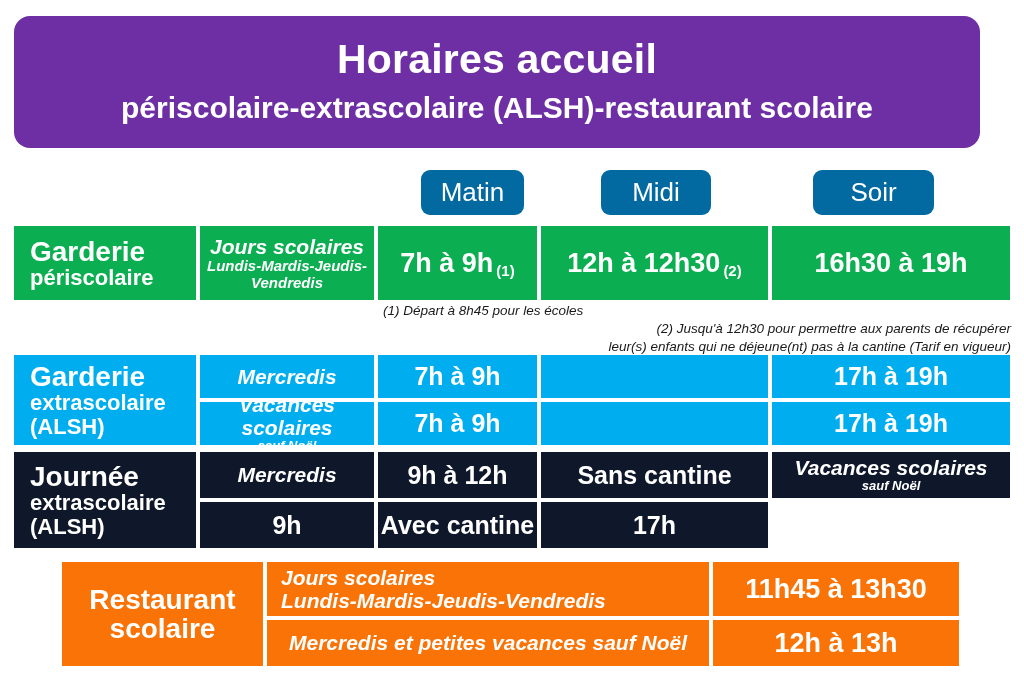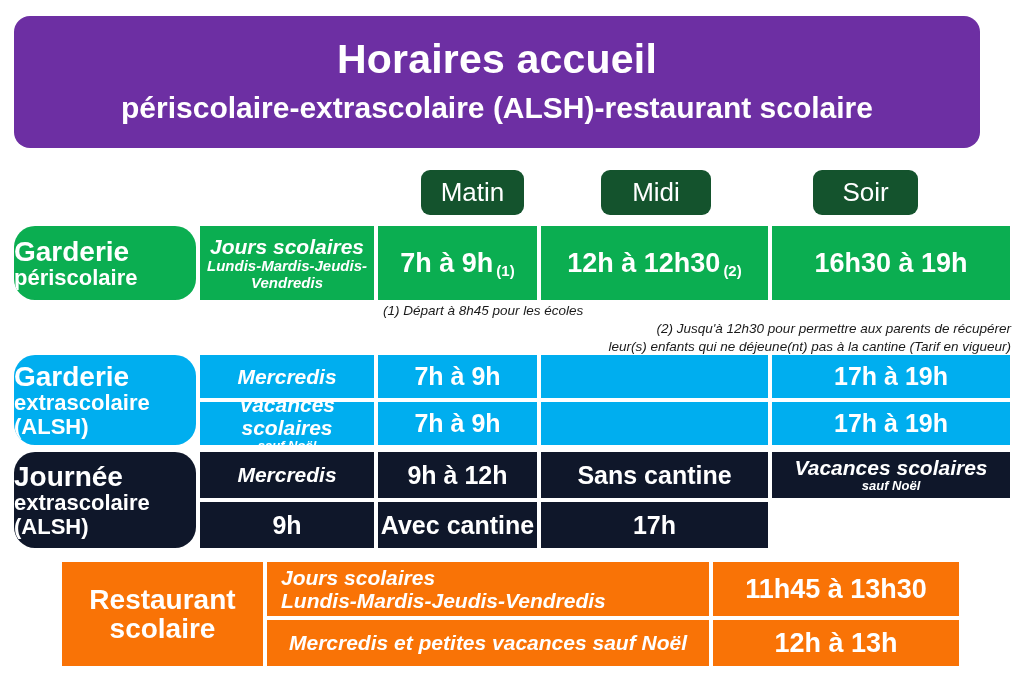--- a/index.html
+++ b/index.html
@@ -43,33 +43,33 @@
     font-size: 30px;
     font-weight: bold;
     line-height: 1.15;
     text-align: center;
     margin-top: 10px;
   }
 
   
   .badge {
     position: absolute;
-    background: #14532d;
+    background: #0369a1;
     border-radius: 9px;
     color: #ffffff;
     font-size: 26px;
     display: flex;
     align-items: center;
     justify-content: center;
     height: 45px;
     top: 170px;
   }
   .badge-matin { left: 421px; width: 103px; }
   .badge-midi  { left: 601px; width: 110px; }
-  .badge-soir  { left: 813px; width: 105px; }
+  .badge-soir  { left: 813px; width: 121px; }
 
   
   .block {
     position: absolute;
     display: grid;
     gap: 4px;
   }
 
   .cell {
     display: flex;
@@ -192,22 +192,21 @@
   }
   #block-orange .cell { background: #F97306; }
   #block-orange .rowspan2 { grid-row: span 2; }
 
   .left-label {
     display: flex;
     flex-direction: column;
     align-items: flex-start;
     justify-content: center;
     text-align: left;
-    padding-left: 0;
-    border-radius: 21px;
+    padding-left: 16px;
   }
   .center-label {
     align-items: center;
     text-align: center;
   }
   .left-pad {
     align-items: flex-start;
     text-align: left;
     padding-left: 14px;
   }

